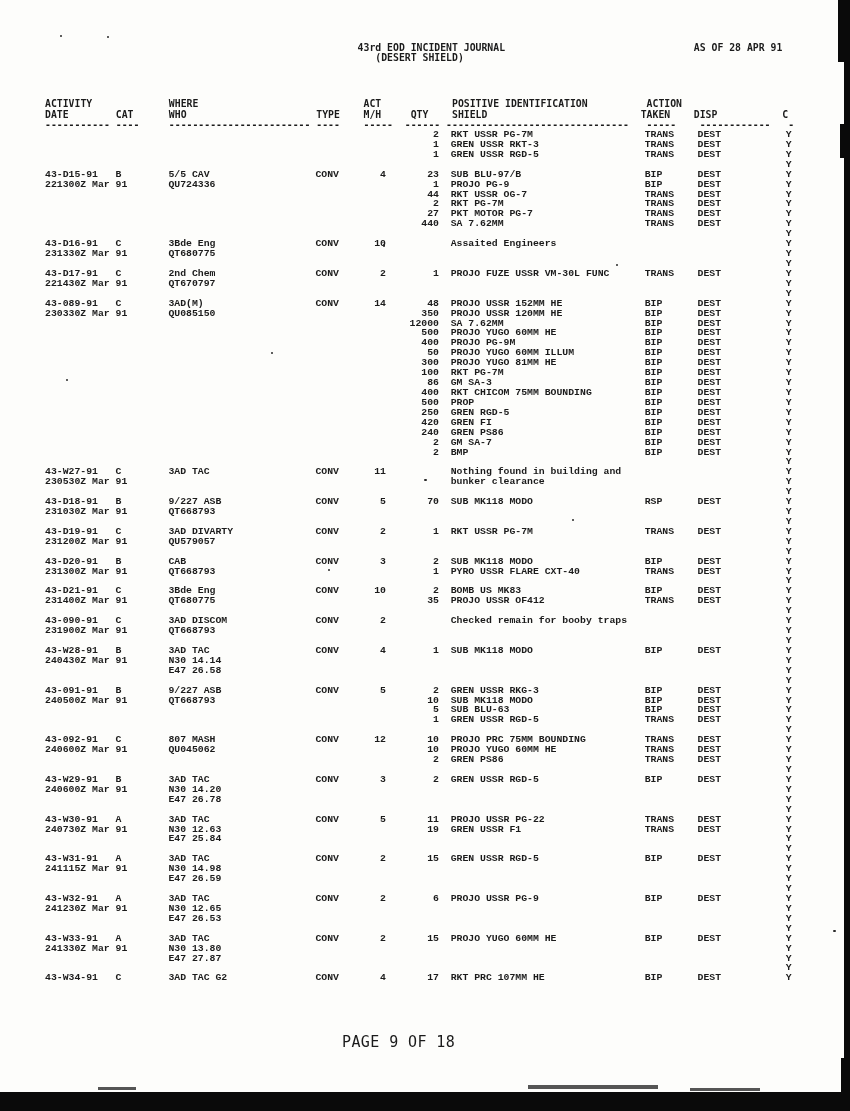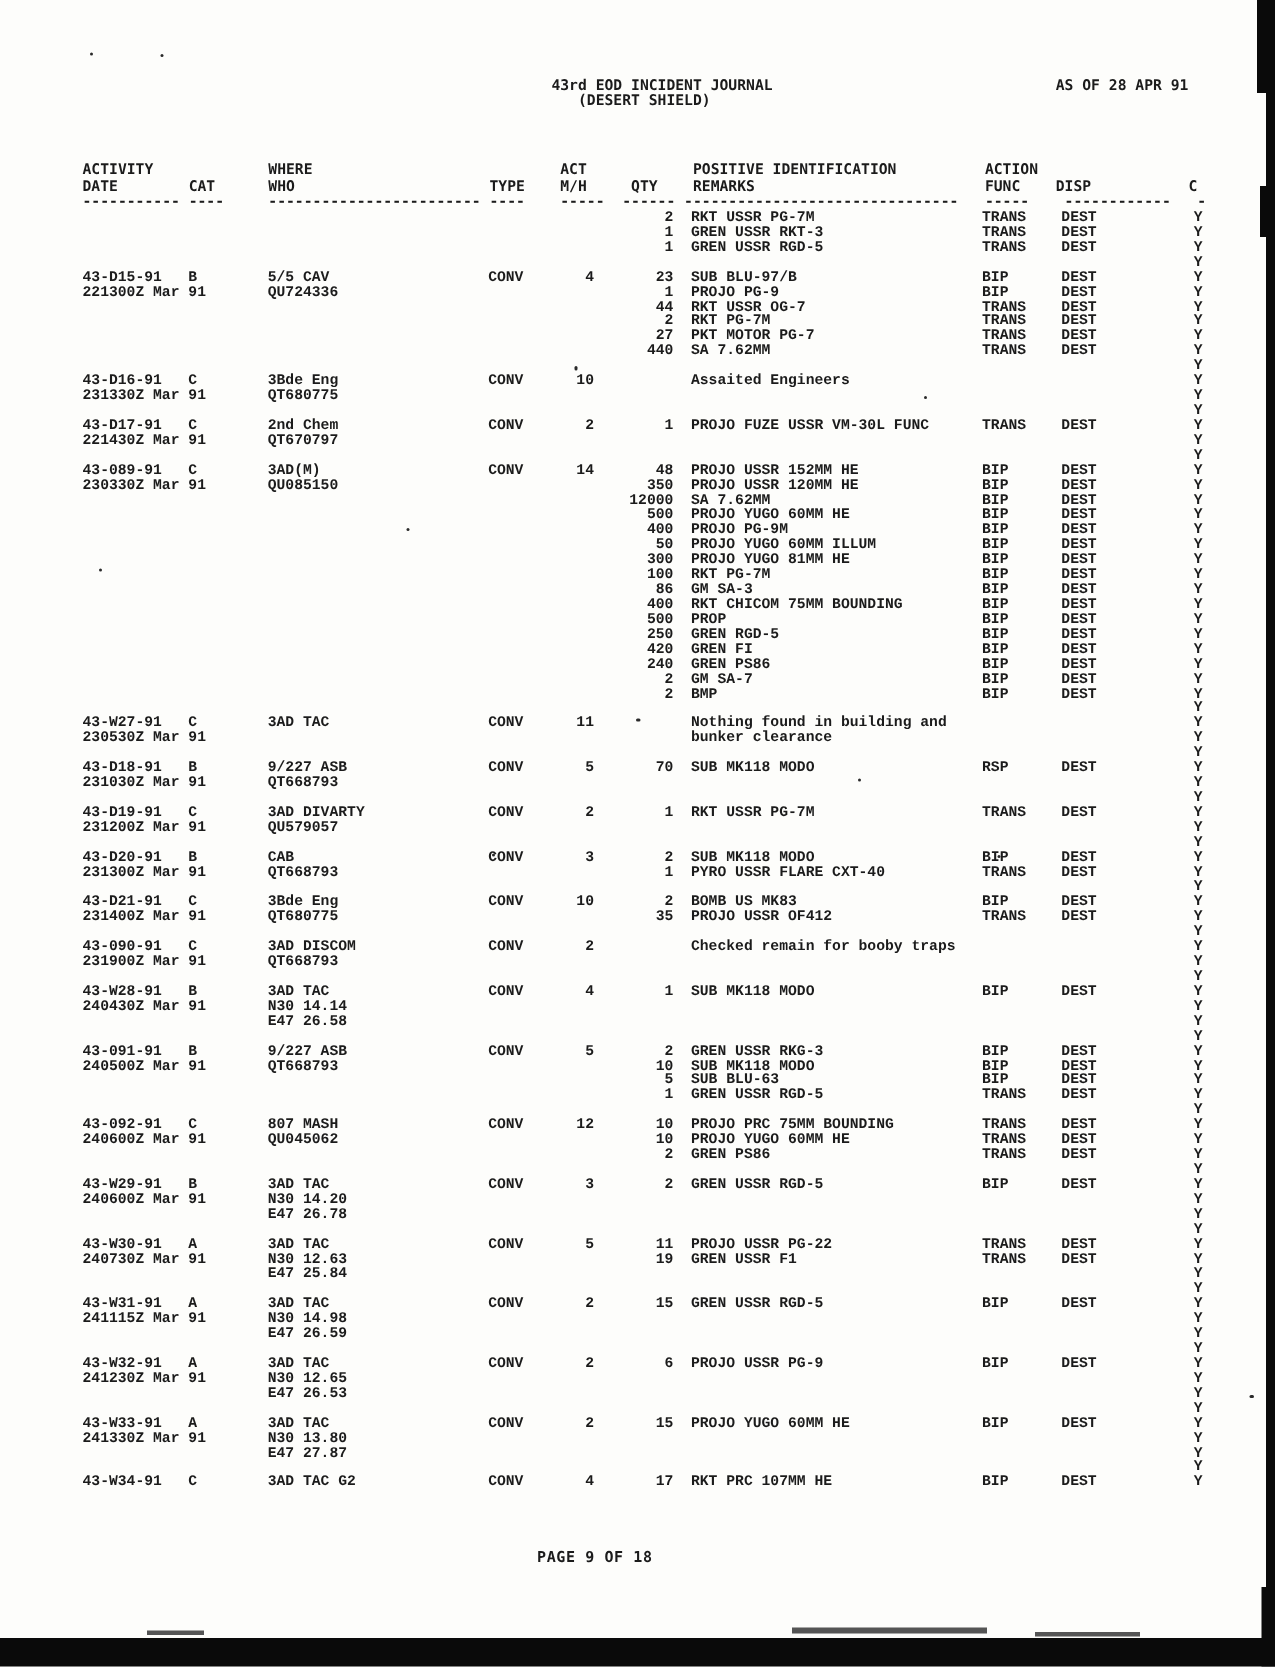--- a/index.html
+++ b/index.html
@@ -3,43 +3,43 @@
 <meta charset="utf-8">
 <style>
   html,body{margin:0;padding:0;}
   body{
     width:850px;height:1111px;position:relative;overflow:hidden;
     background:#fdfdfb;
     font-family:"DejaVu Sans Mono","Liberation Mono",monospace;
     color:#191919;
   }
   pre.mono{
-    margin:12px;position:absolute;left:43px;
+    margin:2px;position:absolute;left:43px;
     font-family:"DejaVu Sans Mono","Liberation Mono",monospace;
     font-size:9.8px;font-weight:bold;color:#1b1b1b;
     white-space:pre;
   }
   #hdr{top:41px;line-height:10.4px;}
   #cols{top:97px;line-height:10.6px;}
   #body{top:128px;line-height:9.92px;font-family:Liberation Mono, monospace;}
   #pagefoot{
-    position:absolute;left:358px;top:1033px;
-    font-size:10px;font-weight:bold;letter-spacing:0.4px;color:#1b1b1b;
+    position:absolute;left:342px;top:1033px;
+    font-size:15px;font-weight:normal;letter-spacing:0.4px;color:#1b1b1b;
   }
   .artifact{position:absolute;background:#0a0a0a;}
   .smudge{position:absolute;background:#555;}
   .speck{position:absolute;background:#2a2a2a;border-radius:1px;}
 </style>
 </head>
 <body>
 
 <pre class="mono" id="hdr">                                                     43rd EOD INCIDENT JOURNAL                                AS OF 28 APR 91
                                                         (DESERT SHIELD)</pre>
 <pre class="mono" id="cols">ACTIVITY             WHERE                            ACT            POSITIVE IDENTIFICATION          ACTION
-DATE        CAT      WHO                      TYPE    M/H     QTY    REMARKS                          FUNC    DISP           C
+DATE        CAT      WHO                      TYPE    M/H     QTY    SHIELD                          TAKEN    DISP           C
 ----------- ----     ------------------------ ----    -----  ------ -------------------------------   -----    ------------   -</pre>
 <pre class="mono" id="body">                                                                  2  RKT USSR PG-7M                   TRANS    DEST           Y
                                                                   1  GREN USSR RKT-3                  TRANS    DEST           Y
                                                                   1  GREN USSR RGD-5                  TRANS    DEST           Y
                                                                                                                               Y
 43-D15-91   B        5/5 CAV                  CONV       4       23  SUB BLU-97/B                     BIP      DEST           Y
 221300Z Mar 91       QU724336                                     1  PROJO PG-9                       BIP      DEST           Y
                                                                  44  RKT USSR OG-7                    TRANS    DEST           Y
                                                                   2  RKT PG-7M                        TRANS    DEST           Y
                                                                  27  PKT MOTOR PG-7                   TRANS    DEST           Y

